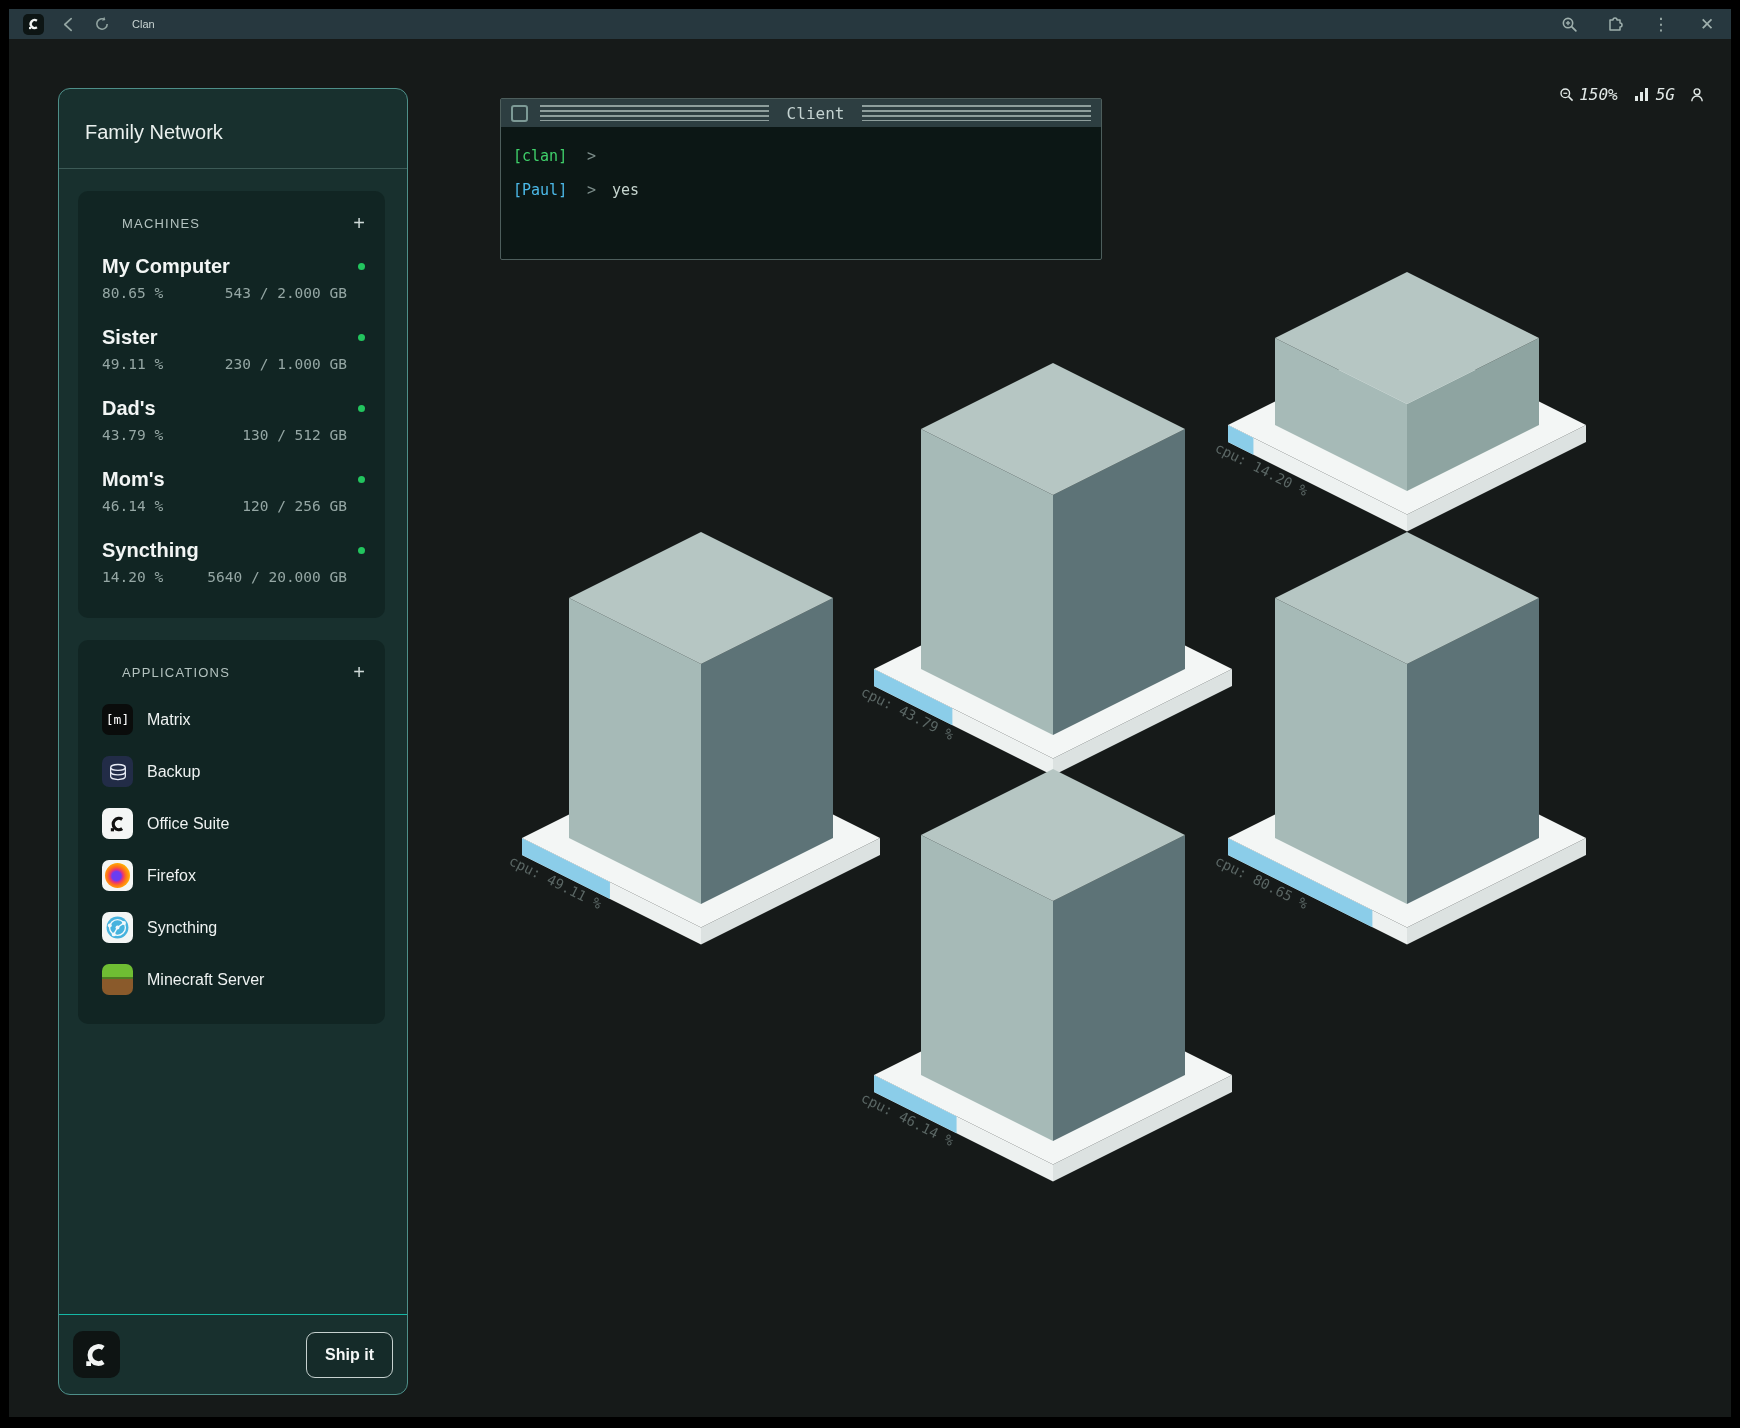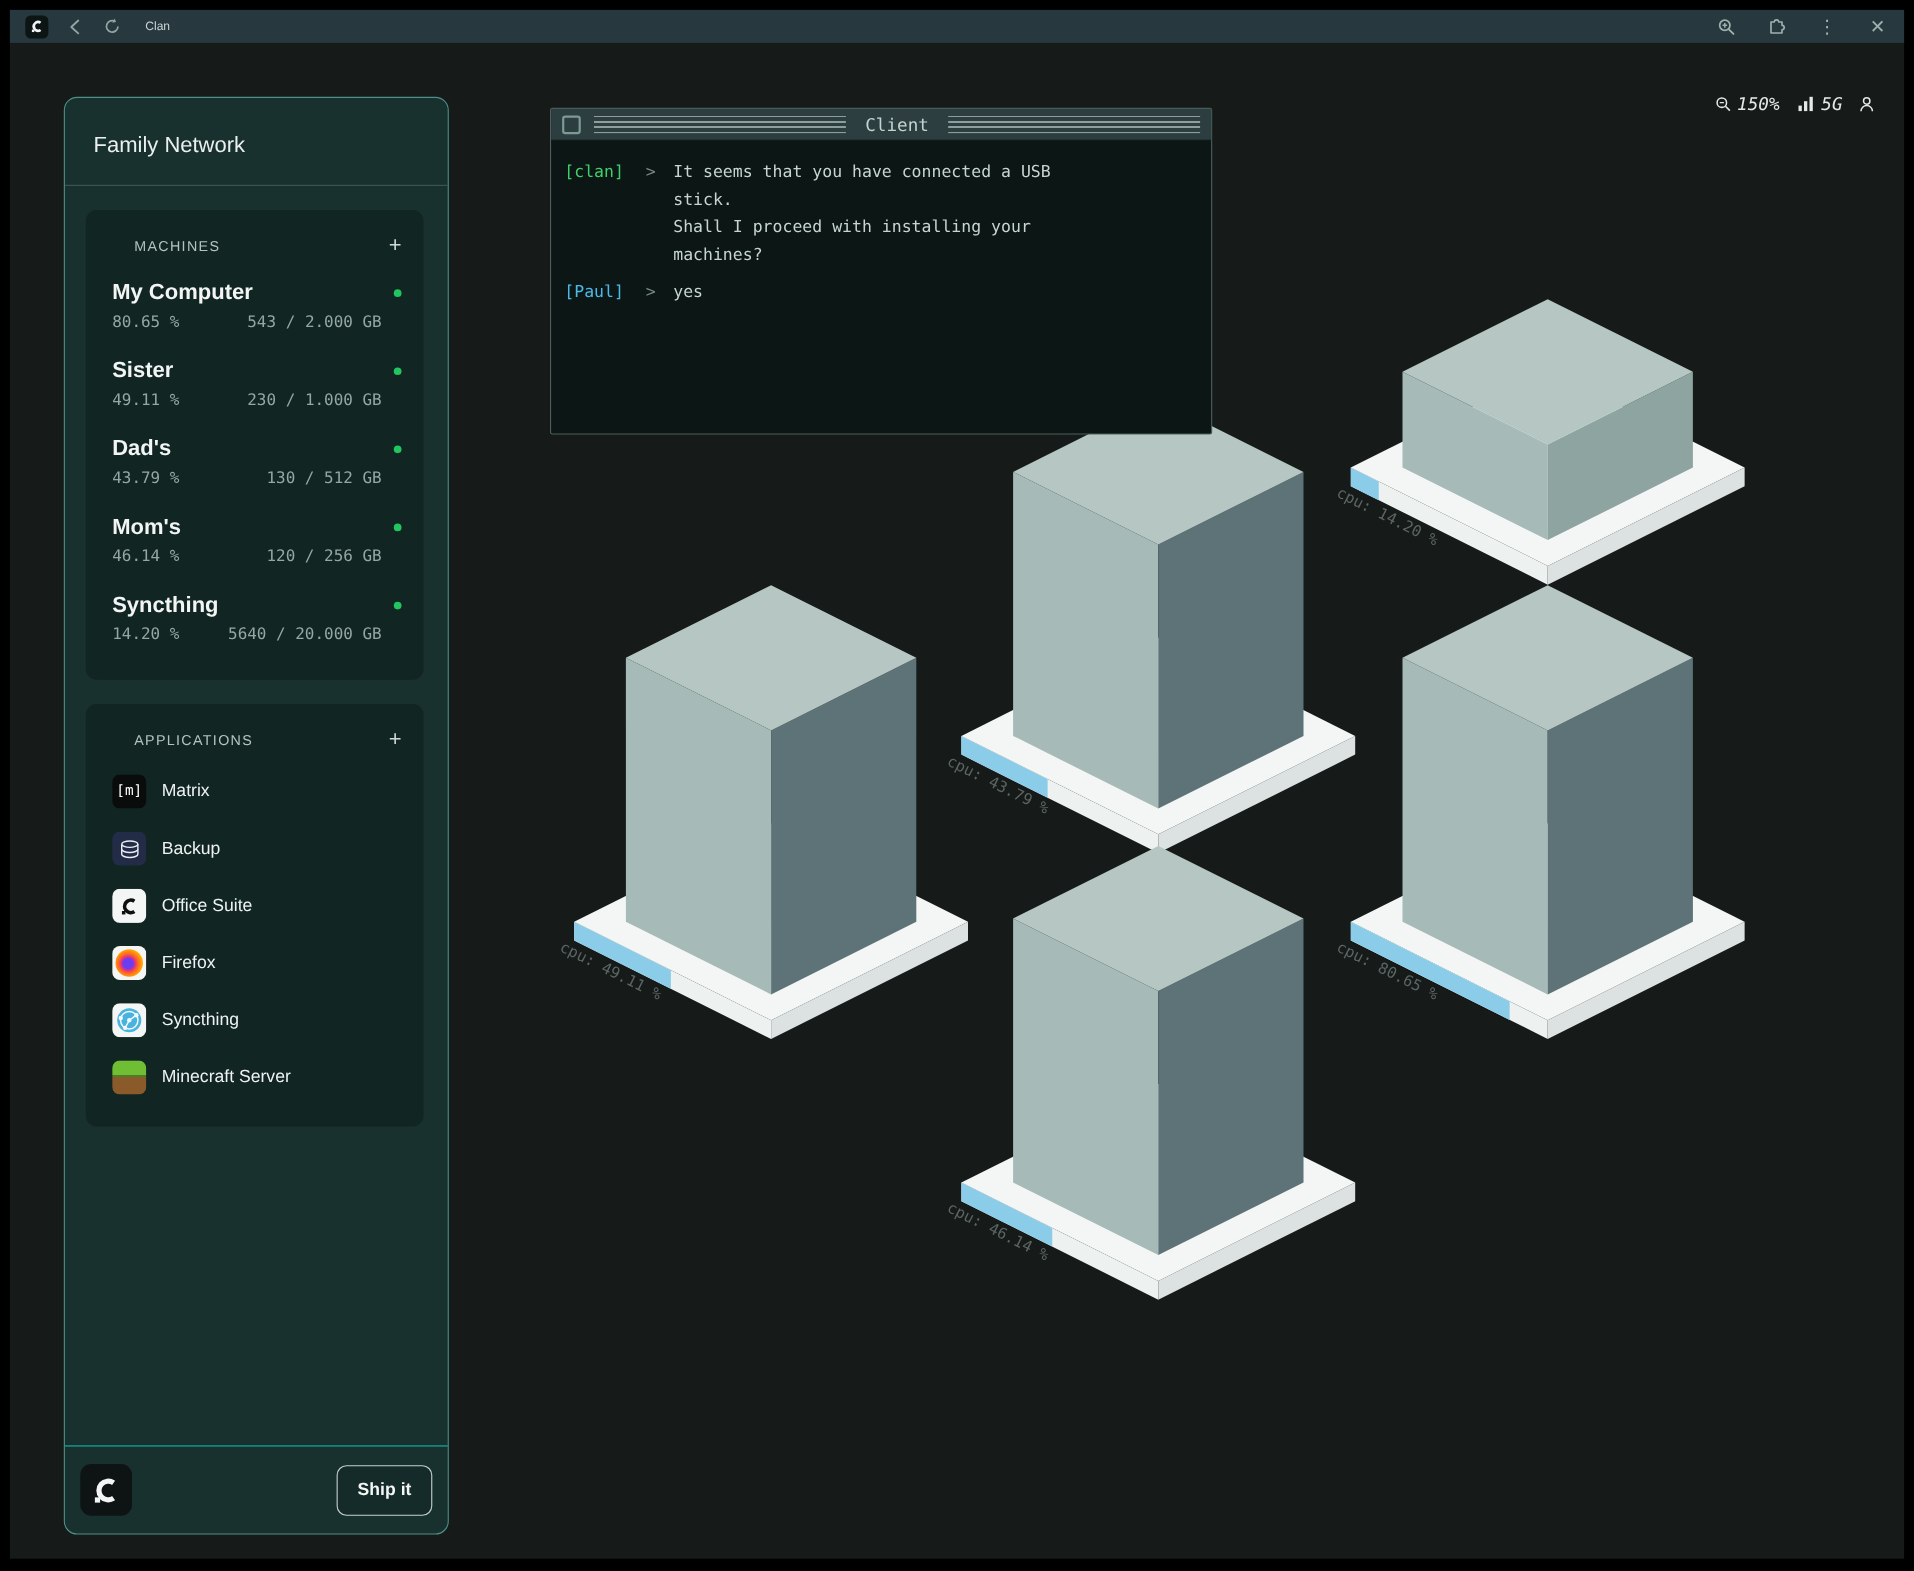--- a/index.html
+++ b/index.html
@@ -45,21 +45,21 @@
   .aname{color:#eef2f1;font-size:16px;}
   .sb-footer{margin-top:auto;border-top:1px solid #14b8a6;padding:16px 14px 16px 14px;
              display:flex;align-items:center;justify-content:space-between;}
   .sb-logo{width:47px;height:47px;border-radius:10px;background:#0e1413;display:flex;
            align-items:center;justify-content:center;}
   .ship-btn{height:46px;padding:0 18px;border-radius:9px;border:1.5px solid #c6d1cf;
             background:#152b29;color:#f4f7f6;font-size:16px;font-weight:bold;
             font-family:"Liberation Sans",sans-serif;cursor:default;}
 
   
-  .terminal{position:absolute;left:491px;top:89px;width:602px;height:297px;box-sizing:border-box;
+  .terminal{position:absolute;left:491px;top:89px;width:602px;height:162px;box-sizing:border-box;
             border:1px solid #4d5e5c;background:#0c1715;border-radius:2px;}
   .term-head{height:29px;background:#2d3e41;display:flex;align-items:center;gap:12px;
              padding:0 10px;border-bottom:1px solid #0c1715;box-sizing:border-box;}
   .term-winbtn{width:17px;height:17px;border:2px solid #7d9a96;border-radius:3px;background:none;
                flex:0 0 auto;padding:0;}
   .term-stripe{height:16px;flex:1;
     background:repeating-linear-gradient(to bottom,#8e9e9c 0 1.8px,rgba(0,0,0,0) 1.8px 4.9px);}
   .term-title{color:#c4d3d1;font-size:16px;font-family:"DejaVu Sans Mono",monospace;padding:0 6px;}
   .term-body{padding:16px 12px;font-family:"DejaVu Sans Mono",monospace;font-size:15px;
              line-height:25px;}
@@ -193,26 +193,20 @@
     <div class="term-head">
       <button class="term-winbtn"></button>
       <div class="term-stripe"></div>
       <span class="term-title">Client</span>
       <div class="term-stripe"></div>
     </div>
     <div class="term-body" id="term-body">
         <div class="msg">
           <span class="speaker sp-green">[clan]</span>
           <span class="arrow">&gt;</span>
-          <div class="lines">
-            <div>It seems that you have connected a USB</div>
-            <div>stick.</div>
-            <div>Shall I proceed with installing your</div>
-            <div>machines?</div>
-          </div>
         </div>
         <div class="msg">
           <span class="speaker sp-blue">[Paul]</span>
           <span class="arrow">&gt;</span>
           <div class="lines">
             <div>yes</div>
           </div>
         </div>
       </div>
   </div>

